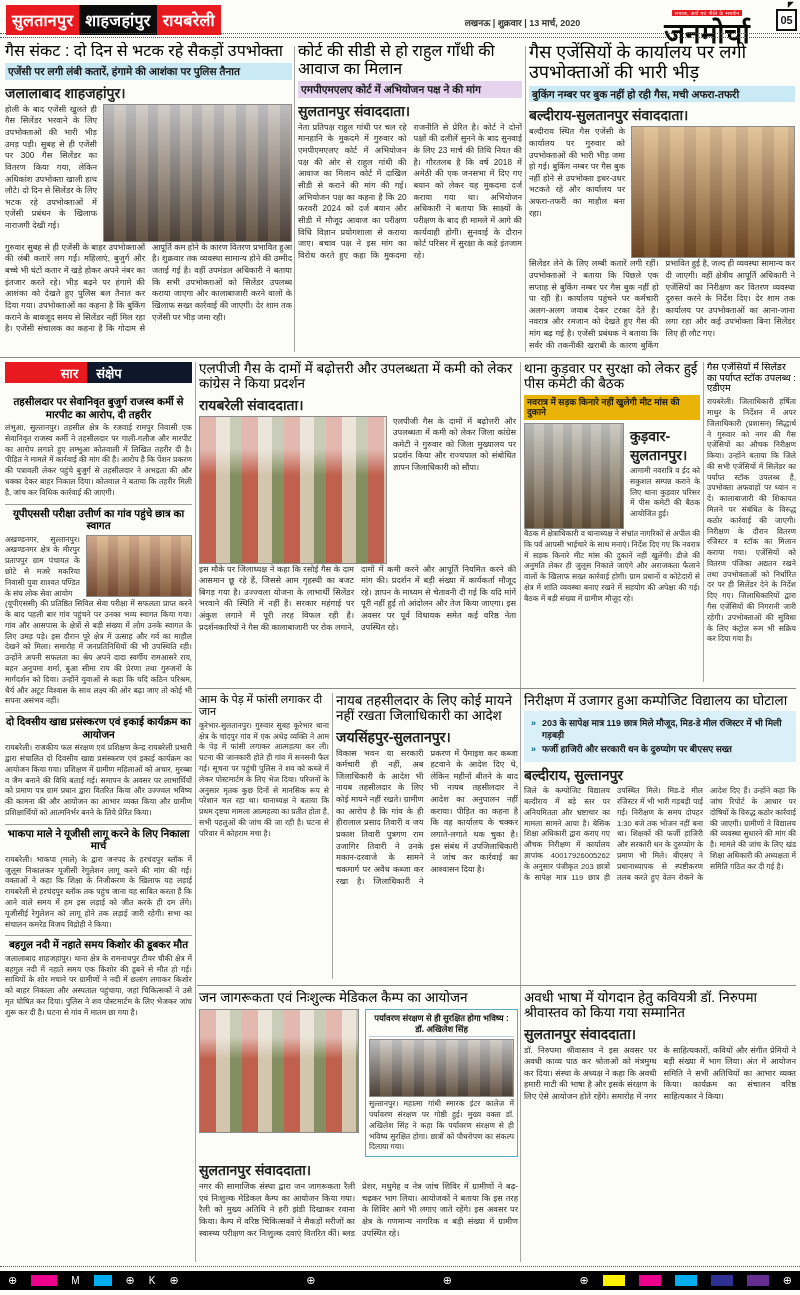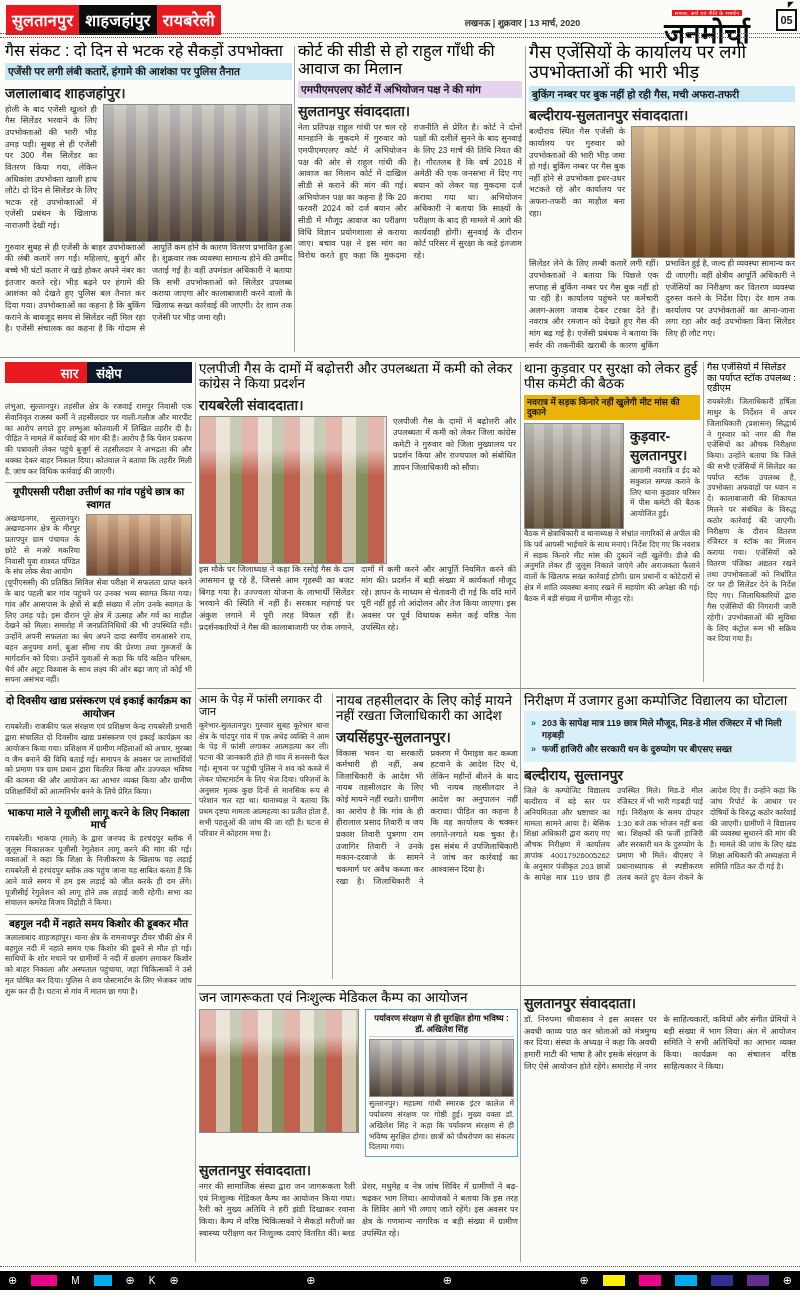--- a/index.html
+++ b/index.html
@@ -46,21 +46,21 @@
            repeating-linear-gradient(90deg,rgba(200,40,40,.5) 0 16px,rgba(240,240,230,.5) 16px 30px,rgba(40,120,60,.35) 30px 42px),#b79a74}
   .ph-meet{background:linear-gradient(180deg,rgba(220,235,245,.6),rgba(50,35,20,.5)),
            repeating-linear-gradient(90deg,rgba(70,60,50,.4) 0 9px,rgba(190,175,150,.3) 9px 19px),#ad9372}
   .ph-indoor{background:linear-gradient(180deg,rgba(255,230,200,.5),rgba(60,30,20,.45)),
            repeating-linear-gradient(90deg,rgba(120,60,40,.35) 0 10px,rgba(220,180,130,.3) 10px 21px),#b5835d}
   .ph-pink{background:linear-gradient(180deg,rgba(255,235,240,.6),rgba(90,30,50,.4)),
            repeating-linear-gradient(90deg,rgba(190,90,130,.35) 0 14px,rgba(240,210,220,.35) 14px 28px),#c98aa0}
   .vline{position:absolute;width:1px;background:#a5a5a5}
   .hline{position:absolute;height:1px;background:#8a8a8a}
   
-  .saarhead{display:flex;height:21px;font-weight:bold;font-size:13px;color:#fff;margin-bottom:16px}
+  .saarhead{display:flex;height:21px;font-weight:bold;font-size:13px;color:#fff;margin-bottom:10px}
   .saarhead .r{background:#e8191f;flex:1;text-align:right;padding:2px 9px}
   .saarhead .k{background:#0f172a;flex:1.35;padding:2px 9px}
   .saar-item{border-bottom:1px solid #9a9a9a;padding:3px 0 5px}
   .saar-item:last-child{border-bottom:none}
   .saar-hl{font-size:10.3px;font-weight:bold;text-align:center;line-height:1.22;margin-bottom:2px;color:#000}
   .saar-body{font-size:7.7px;line-height:1.4;text-align:justify;color:#2a2a2a}
   
   .bullets{background:#d9f0f8;padding:5px 7px;margin:3px 0}
   .bullet{display:flex;gap:6px;font-size:9px;font-weight:bold;line-height:1.3;margin:2px 0;text-align:left}
   .bullet .bl{color:#0a6a8a;flex-shrink:0}
@@ -130,20 +130,21 @@
   <div class="vline" style="left:294px;top:46px;height:306px"></div>
   <div class="vline" style="left:525px;top:46px;height:306px"></div>
 
   <div class="art" style="left:5px;top:362px;width:187px;height:900px">
     <div class="saarhead">
       <span class="r">सार</span>
       <span class="k">संक्षेप</span>
     </div>
 
     <div class="saar-item">
+      <div class="saar-hl">तहसीलदार पर सेवानिवृत बुजुर्ग राजस्व कर्मी से मारपीट का आरोप, दी तहरीर</div>
       <div class="saar-body">लंभुआ, सुल्तानपुर। तहसील क्षेत्र के रजवाई रामपुर निवासी एक सेवानिवृत राजस्व कर्मी ने तहसीलदार पर गाली-गलौज और मारपीट का आरोप लगाते हुए लम्भुआ कोतवाली में लिखित तहरीर दी है। पीड़ित ने मामले में कार्रवाई की मांग की है। आरोप है कि पेंशन प्रकरण की पत्रावली लेकर पहुंचे बुजुर्ग से तहसीलदार ने अभद्रता की और धक्का देकर बाहर निकाल दिया। कोतवाल ने बताया कि तहरीर मिली है, जांच कर विधिक कार्रवाई की जाएगी।</div>
     </div>
 
     <div class="saar-item">
       <div class="saar-hl">यूपीएससी परीक्षा उत्तीर्ण का गांव पहुंचे छात्र का स्वागत</div>
       <div class="row">
         <div class="saar-body grow">अखण्डनगर, सुल्तानपुर। अखण्डनगर क्षेत्र के मीरपुर प्रतापपुर ग्राम पंचायत के छोटे से मजरे मकरिया निवासी युवा शाश्वत पण्डित के संघ लोक सेवा आयोग</div>
         <div class="ph ph-indoor" style="width:106px;height:62px"></div>
       </div>
       <div class="saar-body">(यूपीएससी) की प्रतिष्ठित सिविल सेवा परीक्षा में सफलता प्राप्त करने के बाद पहली बार गांव पहुंचने पर उनका भव्य स्वागत किया गया। गांव और आसपास के क्षेत्रों से बड़ी संख्या में लोग उनके स्वागत के लिए उमड़ पड़े। इस दौरान पूरे क्षेत्र में उत्साह और गर्व का माहौल देखने को मिला। समारोह में जनप्रतिनिधियों की भी उपस्थिति रही। उन्होंने अपनी सफलता का श्रेय अपने दादा स्वर्गीय रामआसरे राय, बहन अनुपमा शर्मा, बुआ सीमा राय की प्रेरणा तथा गुरुजनों के मार्गदर्शन को दिया। उन्होंने युवाओं से कहा कि यदि कठिन परिश्रम, धैर्य और अटूट विश्वास के साथ लक्ष्य की ओर बढ़ा जाए तो कोई भी सपना असंभव नहीं।</div>
@@ -240,20 +241,21 @@
         <div class="env-hl">पर्यावरण संरक्षण से ही सुरक्षित होगा भविष्य : डॉ. अखिलेश सिंह</div>
         <div class="ph ph-crowd" style="width:100%;height:58px"></div>
         <div class="body small" style="margin-top:2px">सुल्तानपुर। महात्मा गांधी स्मारक इंटर कालेज में पर्यावरण संरक्षण पर गोष्ठी हुई। मुख्य वक्ता डॉ. अखिलेश सिंह ने कहा कि पर्यावरण संरक्षण से ही भविष्य सुरक्षित होगा। छात्रों को पौधरोपण का संकल्प दिलाया गया।</div>
       </div>
     </div>
     <div class="byline">सुलतानपुर संवाददाता।</div>
     <div class="body cols2">नगर की सामाजिक संस्था द्वारा जन जागरूकता रैली एवं निःशुल्क मेडिकल कैम्प का आयोजन किया गया। रैली को मुख्य अतिथि ने हरी झंडी दिखाकर रवाना किया। कैम्प में वरिष्ठ चिकित्सकों ने सैकड़ों मरीजों का स्वास्थ्य परीक्षण कर निःशुल्क दवाएं वितरित कीं। ब्लड प्रेशर, मधुमेह व नेत्र जांच शिविर में ग्रामीणों ने बढ़-चढ़कर भाग लिया। आयोजकों ने बताया कि इस तरह के शिविर आगे भी लगाए जाते रहेंगे। इस अवसर पर क्षेत्र के गणमान्य नागरिक व बड़ी संख्या में ग्रामीण उपस्थित रहे।</div>
   </div>
 
   <div class="art" style="left:524px;top:990px;width:272px;height:272px">
+    <div class="hl hl-md">अवधी भाषा में योगदान हेतु कवियत्री डॉ. निरुपमा श्रीवास्तव को किया गया सम्मानित</div>
     <div class="byline">सुलतानपुर संवाददाता।</div>
     <div class="body cols2">डॉ. निरुपमा श्रीवास्तव ने इस अवसर पर अवधी काव्य पाठ कर श्रोताओं को मंत्रमुग्ध कर दिया। संस्था के अध्यक्ष ने कहा कि अवधी हमारी माटी की भाषा है और इसके संरक्षण के लिए ऐसे आयोजन होते रहेंगे। समारोह में नगर के साहित्यकारों, कवियों और संगीत प्रेमियों ने बड़ी संख्या में भाग लिया। अंत में आयोजन समिति ने सभी अतिथियों का आभार व्यक्त किया। कार्यक्रम का संचालन वरिष्ठ साहित्यकार ने किया।</div>
   </div>
 
   <div class="botrule"></div>
   <div class="printbar">
     <span class="reg">⊕</span>
     <span class="calM"></span>
     <span>M</span>
     <span class="calC"></span>

